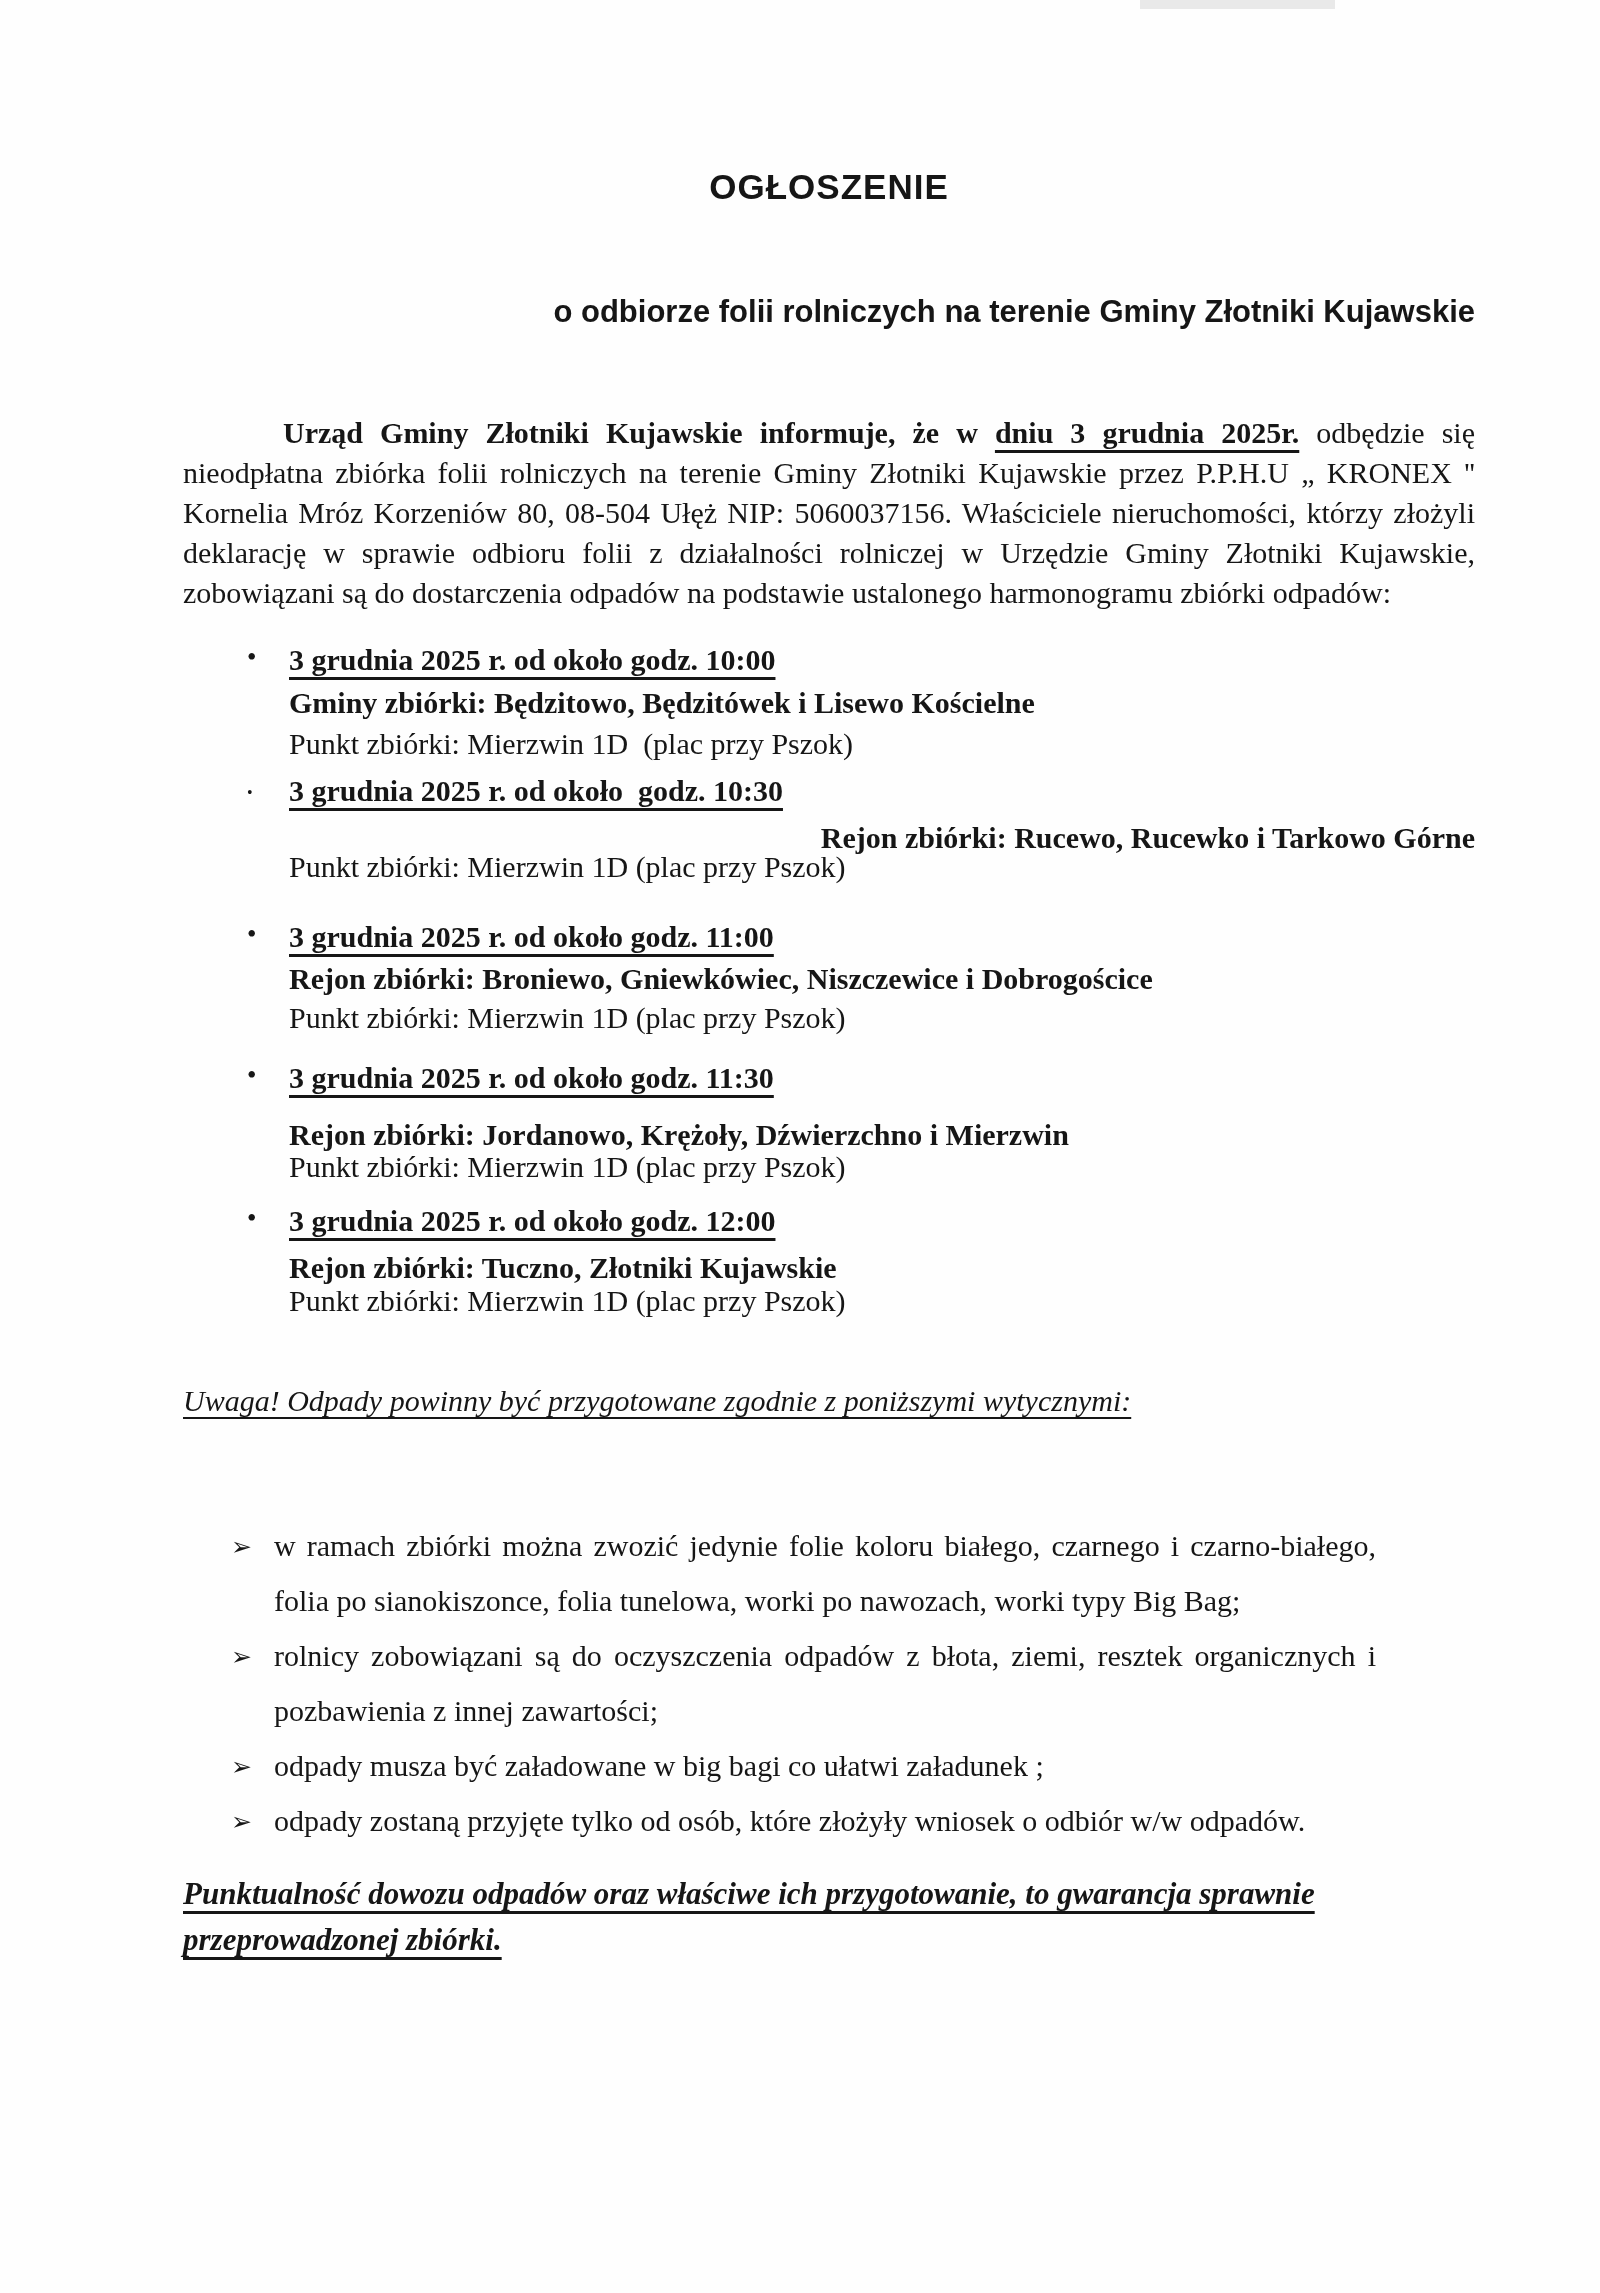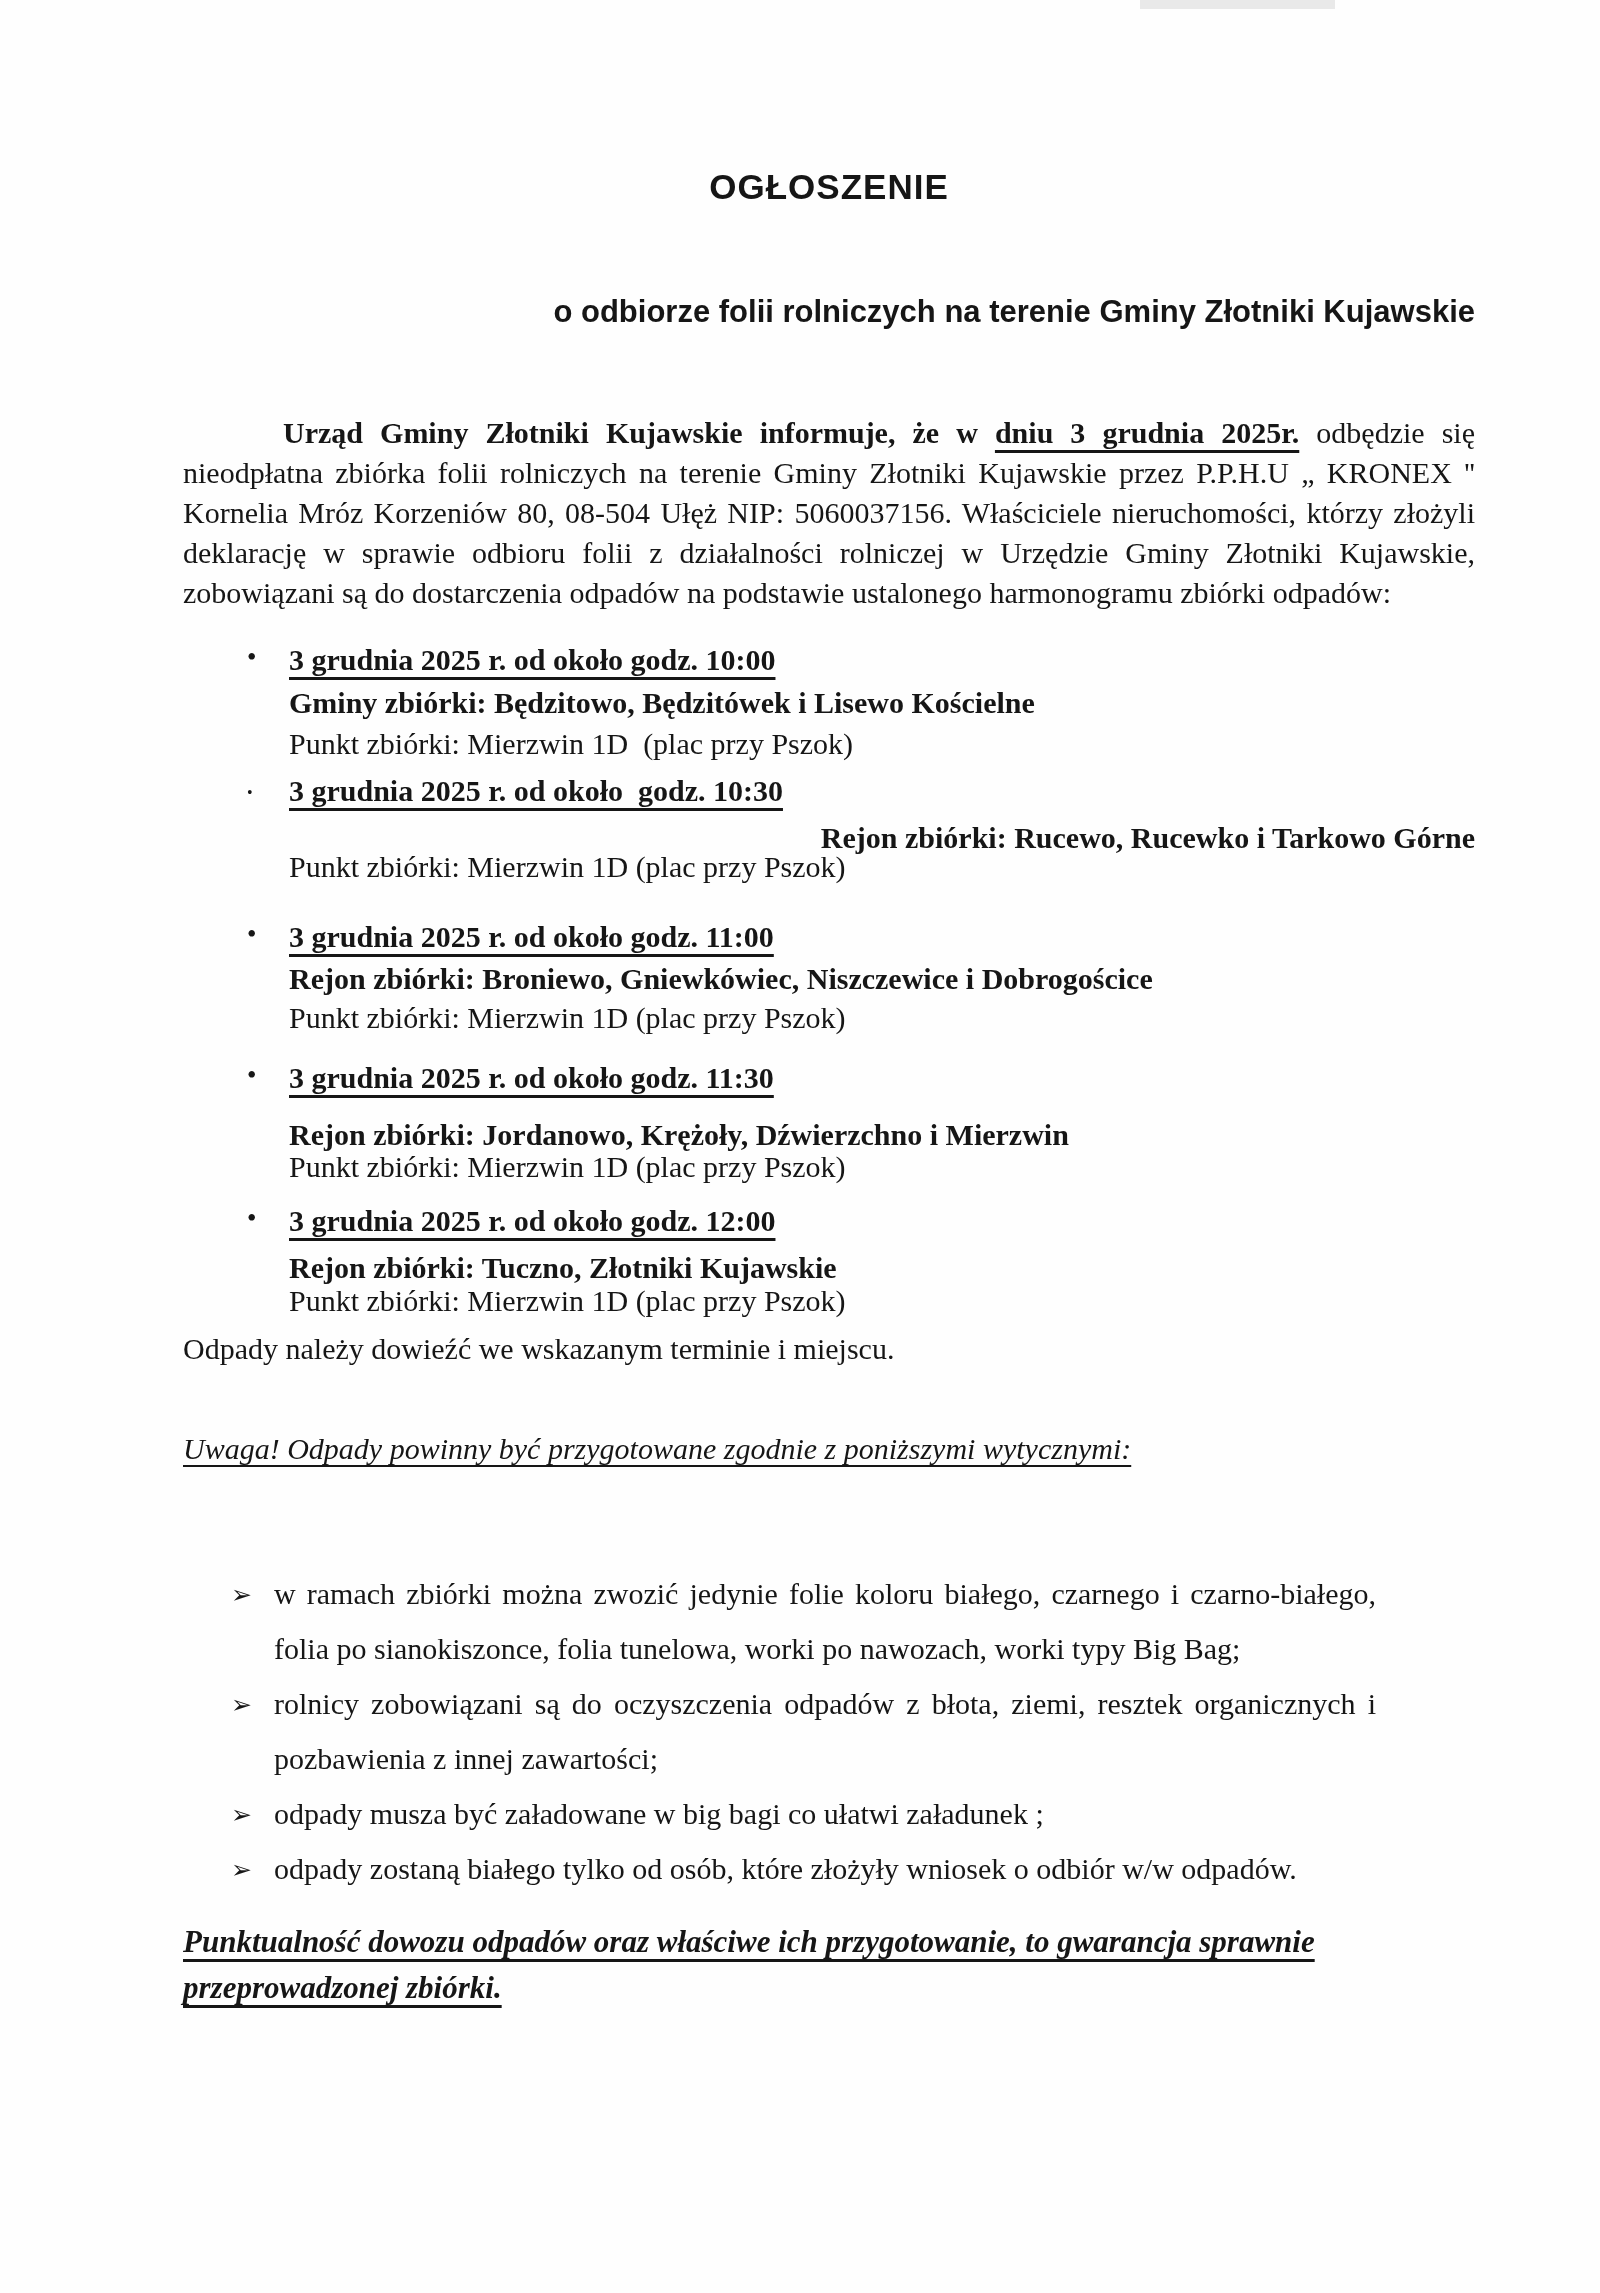--- a/index.html
+++ b/index.html
@@ -148,37 +148,36 @@
       <div class="s-point">Punkt zbiórki: Mierzwin 1D (plac przy Pszok)</div>
     </li>
     <li class="s-item">
       <span class="bullet">•</span>
       <div class="s-time b u">3 grudnia 2025 r. od około godz. 12:00</div>
       <div class="s-region b">Rejon zbiórki: Tuczno, Złotniki Kujawskie</div>
       <div class="s-point">Punkt zbiórki: Mierzwin 1D (plac przy Pszok)</div>
     </li>
   </ul>
 
-  <p class="note">Odpady należy dowieźć we wskazanym terminie i miejscu.</p>
 
   <p class="uwaga">Uwaga! Odpady powinny być przygotowane zgodnie z poniższymi wytycznymi:</p>
 
   <ul class="guidelines">
     <li class="g-item">
       <span class="arrow">➢</span>
       <span>w ramach zbiórki można zwozić jedynie folie koloru białego, czarnego i czarno-białego, folia po sianokiszonce, folia tunelowa, worki po nawozach, worki typy Big Bag;</span>
     </li>
     <li class="g-item">
       <span class="arrow">➢</span>
       <span>rolnicy zobowiązani są do oczyszczenia odpadów z błota, ziemi, resztek organicznych i pozbawienia z innej zawartości;</span>
     </li>
     <li class="g-item">
       <span class="arrow">➢</span>
       <span>odpady musza być załadowane w big bagi co ułatwi załadunek ;</span>
     </li>
     <li class="g-item">
       <span class="arrow">➢</span>
-      <span>odpady zostaną białego tylko od osób, które złożyły wniosek o odbiór w/w odpadów.</span>
+      <span>odpady zostaną przyjęte tylko od osób, które złożyły wniosek o odbiór w/w odpadów.</span>
     </li>
   </ul>
 
   <p class="closing">Punktualność dowozu odpadów oraz właściwe ich przygotowanie, to gwarancja sprawnie przeprowadzonej zbiórki.</p>
 </div>
 
 </body></html>

